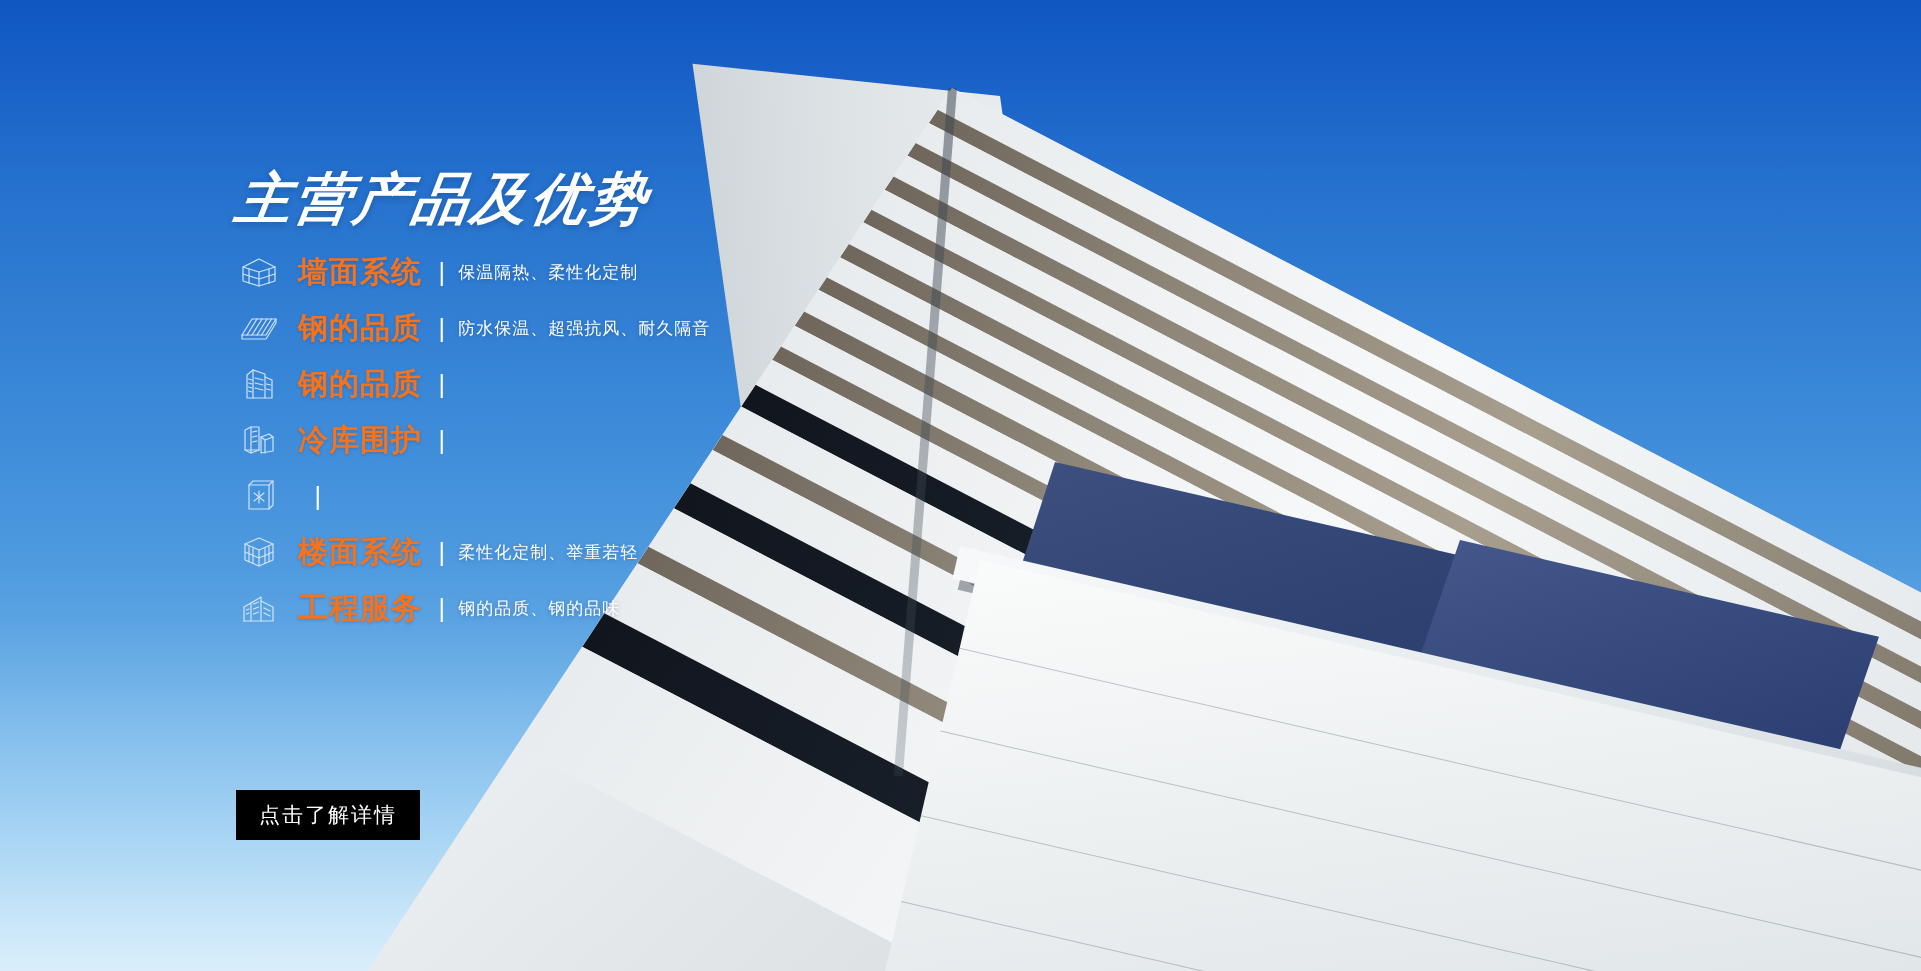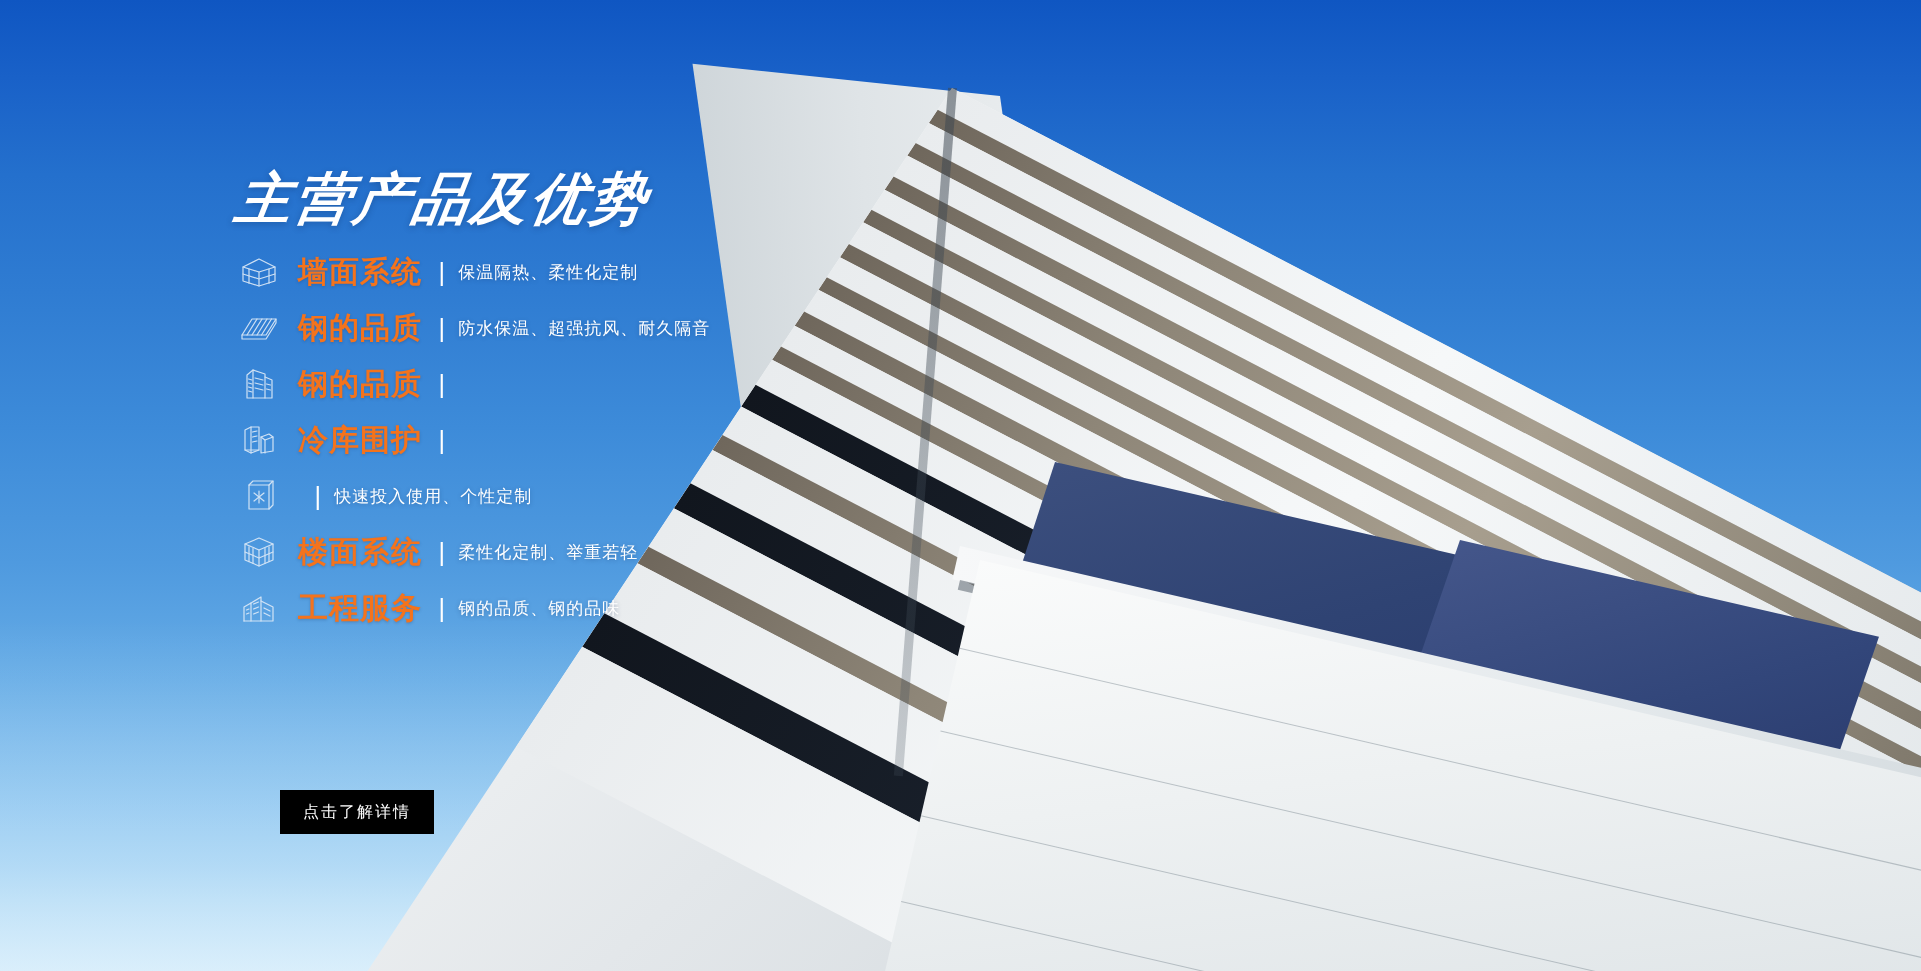--- a/index.html
+++ b/index.html
@@ -249,28 +249,27 @@
     white-space: nowrap;
     text-shadow: 0 1px 4px rgba(20,50,100,0.35);
   }
 
   .cta {
     position: absolute;
     left: 236px;
     top: 790px;
     background: #000000;
     color: #ffffff;
-    font-size: 16px;
+    font-size: 21px;
     letter-spacing: 2px;
     padding: 12px 23px 13px 23px;
     border: none;
     cursor: pointer;
     font-family: inherit;
     line-height: 1.2;
-    margin-left: 44px;
   }
 </style>
 </head>
 <body>
 
 <div id="stage">
 
   <div class="sky"></div>
   <div class="sky-haze"></div>
 
@@ -406,21 +405,20 @@
       <path d="M10 6 L30 6 L30 30 L10 30 Z"></path>
       <path d="M10 6 L14 2 L34 2 L30 6"></path>
       <path d="M30 30 L34 26 L34 2"></path>
       <path d="M15 14 L25 22"></path>
                 <path d="M25 14 L15 22"></path>
       <path d="M20 12 L20 24"></path>
     </g>
             </svg>
           </span>
           <span class="prod-sep">|</span>
-          <span class="prod-desc">快速投入使用、个性定制</span>
         </div>
         <div class="prod-row">
           <span class="prod-icon">
             <svg width="40" height="34" viewBox="0 0 40 34">
               <g stroke="#dce9f7" stroke-width="1.2" fill="none" stroke-linejoin="round" stroke-linecap="round">
       <path d="M20 3 L34 9 L34 25 L20 31 L6 25 L6 9 Z"></path>
       <path d="M6 9 L20 15 L34 9"></path>
                 <path d="M20 15 L20 31"></path>
       <path d="M10 11.8 L10 26.6"></path>
                 <path d="M14 13.5 L14 28.3"></path>

